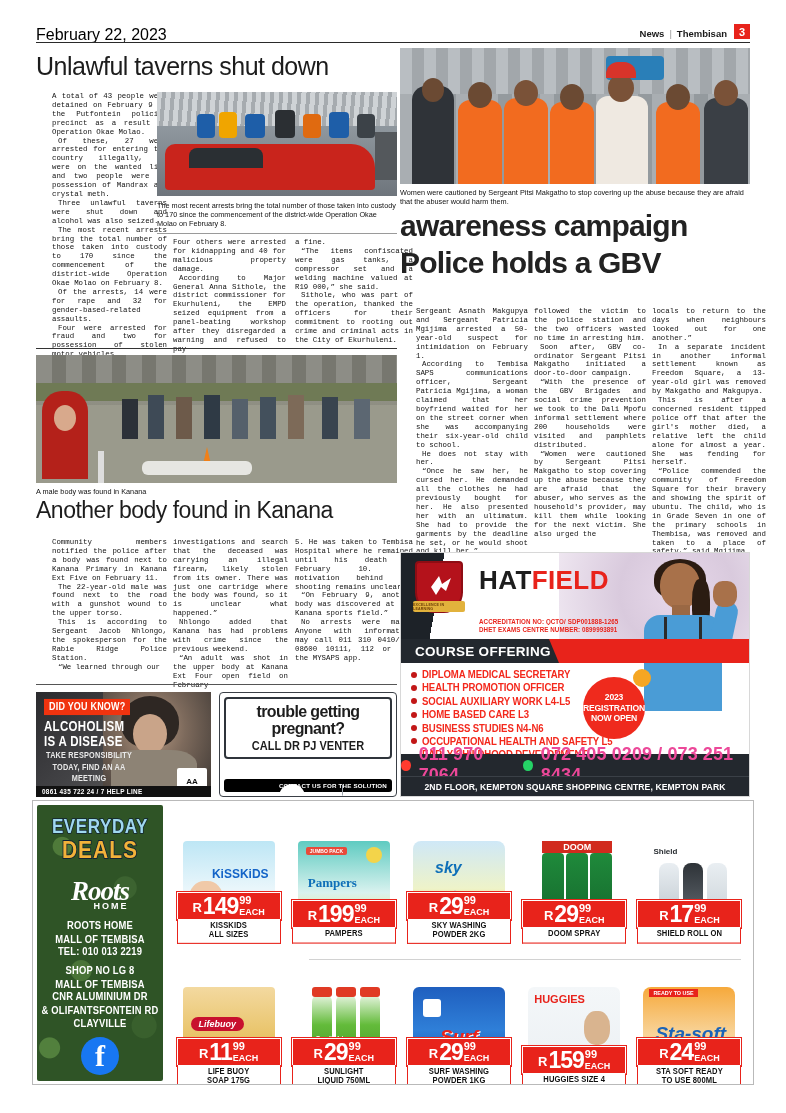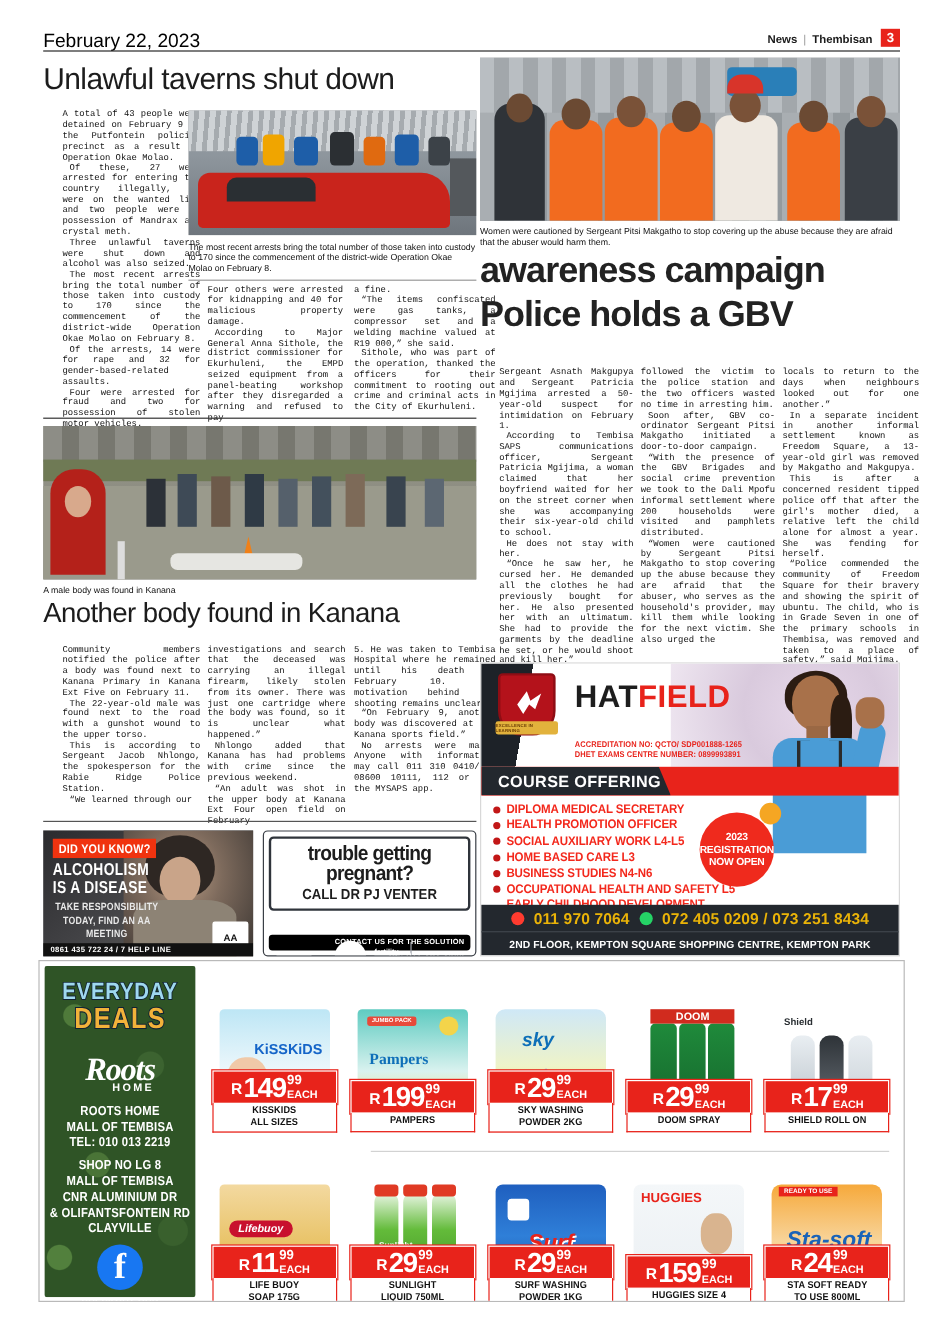--- a/index.html
+++ b/index.html
@@ -164,22 +164,22 @@
   .hat-item { display:flex; align-items:center; gap:5px; margin-bottom:2.4px; }
   .hat-dot { width:6px; height:6px; border-radius:50%; background:#c21717; flex:0 0 auto;}
   .hat-item span.t { color:#f3281c; font-weight:700; font-size:9.6px; letter-spacing:-0.1px;
                      transform:scaleY(1.08); transform-origin:left center;}
   .hat-badge { position:absolute; left:182px; top:124px; width:62px; height:62px; border-radius:50%;
                background:#ef2a1d; color:#fff; display:flex; flex-direction:column;
                align-items:center; justify-content:center; text-align:center;
                font-weight:700; font-size:8.6px; line-height:10.5px; letter-spacing:-0.2px;}
   .hat-dotorange{ position:absolute; left:232px; top:116px; width:18px; height:18px; border-radius:50%; background:#f5a623;}
   .hat-phoneband { position:absolute; left:0; bottom:20px; width:100%; height:22px; background:#23282e;
-                   color:#eab308; display:flex; align-items:center; justify-content:center; gap:8px;
-                   font-weight:700; font-size:13px; letter-spacing:0.1px;}
+                   color:#ec4899; display:flex; align-items:center; justify-content:center; gap:8px;
+                   font-weight:700; font-size:18px; letter-spacing:0.1px;}
   .wa { width:11px; height:11px; border-radius:50%; background:#25d366; display:inline-block; position:relative;}
   .wa.red { background:#ff3b2f; }
   .hat-addr { position:absolute; left:0; bottom:0; width:100%; height:20px; background:#23282e;
               border-top:1px solid #3a4047; color:#fff; display:flex; align-items:center;
               justify-content:center; font-weight:700; font-size:8.6px; letter-spacing:0.1px;}
 
   
   #ad-roots { position:absolute; left:32px; top:800px; width:722px; height:285px;
               border:1px solid #b9b9b9; background:#fff; overflow:hidden;}
   .roots-left { position:absolute; left:4px; top:4px; width:126px; height:276px;

